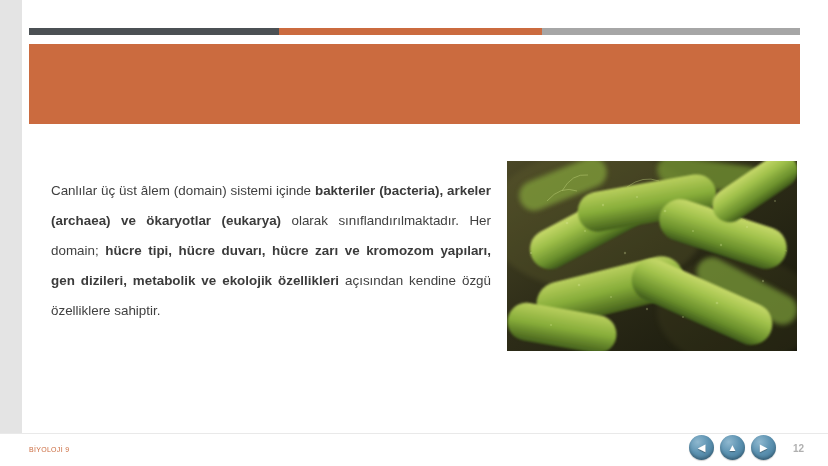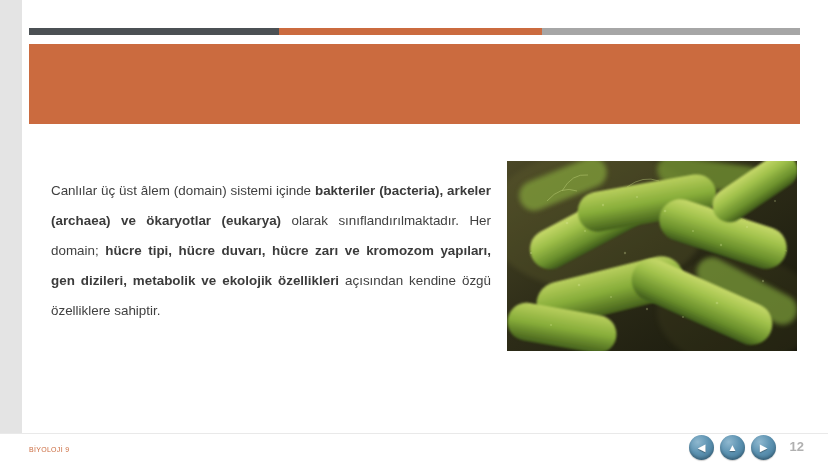--- a/index.html
+++ b/index.html
@@ -112,21 +112,21 @@
     left: 29px;
     bottom: 13px;
     font-size: 7px;
     color: #cb6b3f;
     letter-spacing: 0.3px;
   }
   .page-number {
     position: absolute;
     right: 24px;
     bottom: 12px;
-    font-size: 13px;
+    font-size: 10px;
     color: #b0b0b0;
     font-weight: bold;
   }
   
   .nav {
     position: absolute;
     right: 52px;
     bottom: 6px;
     display: flex;
     gap: 6px;

